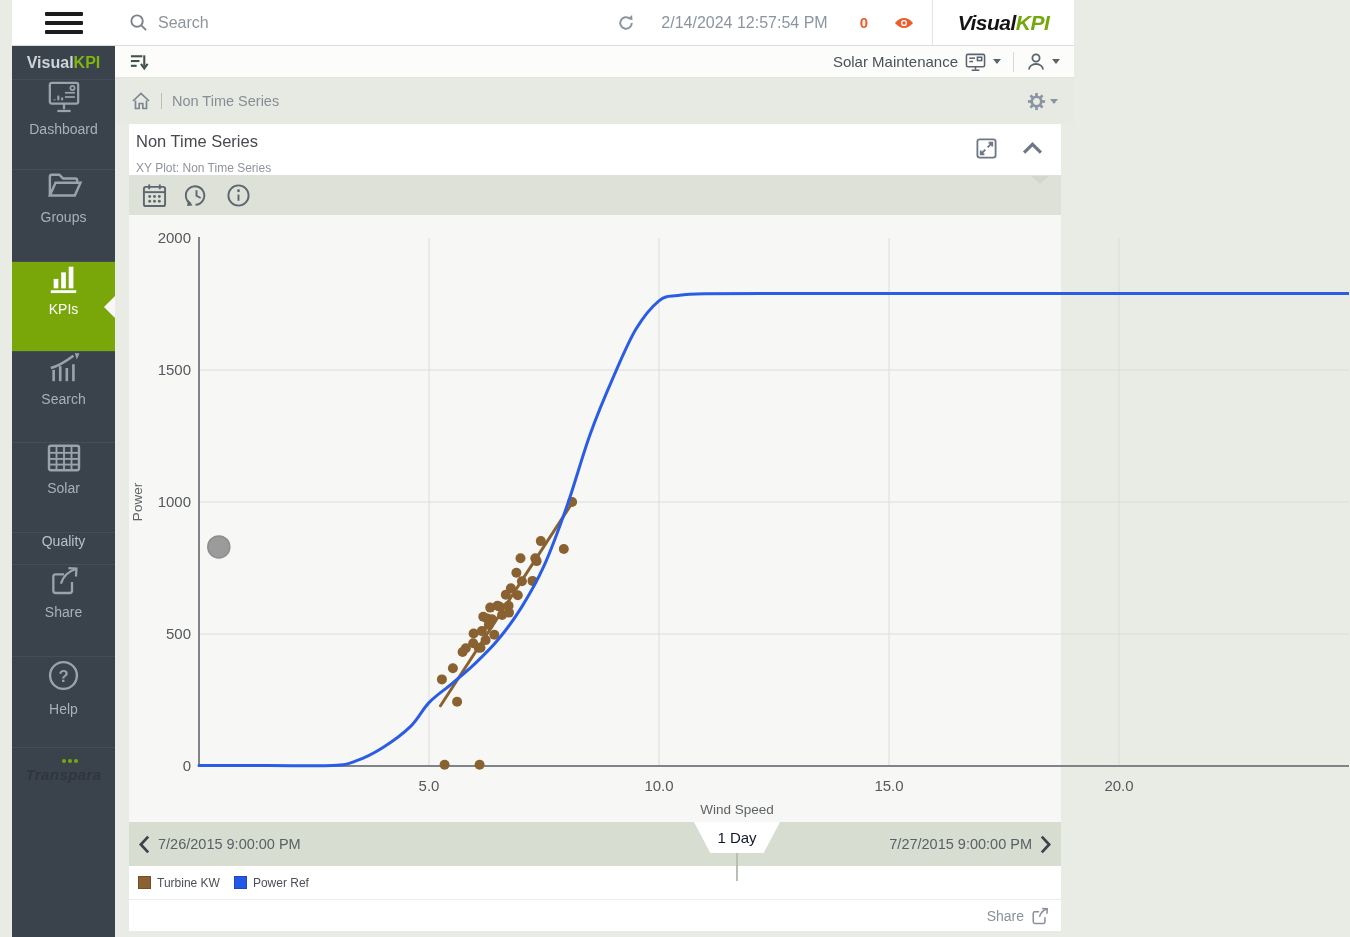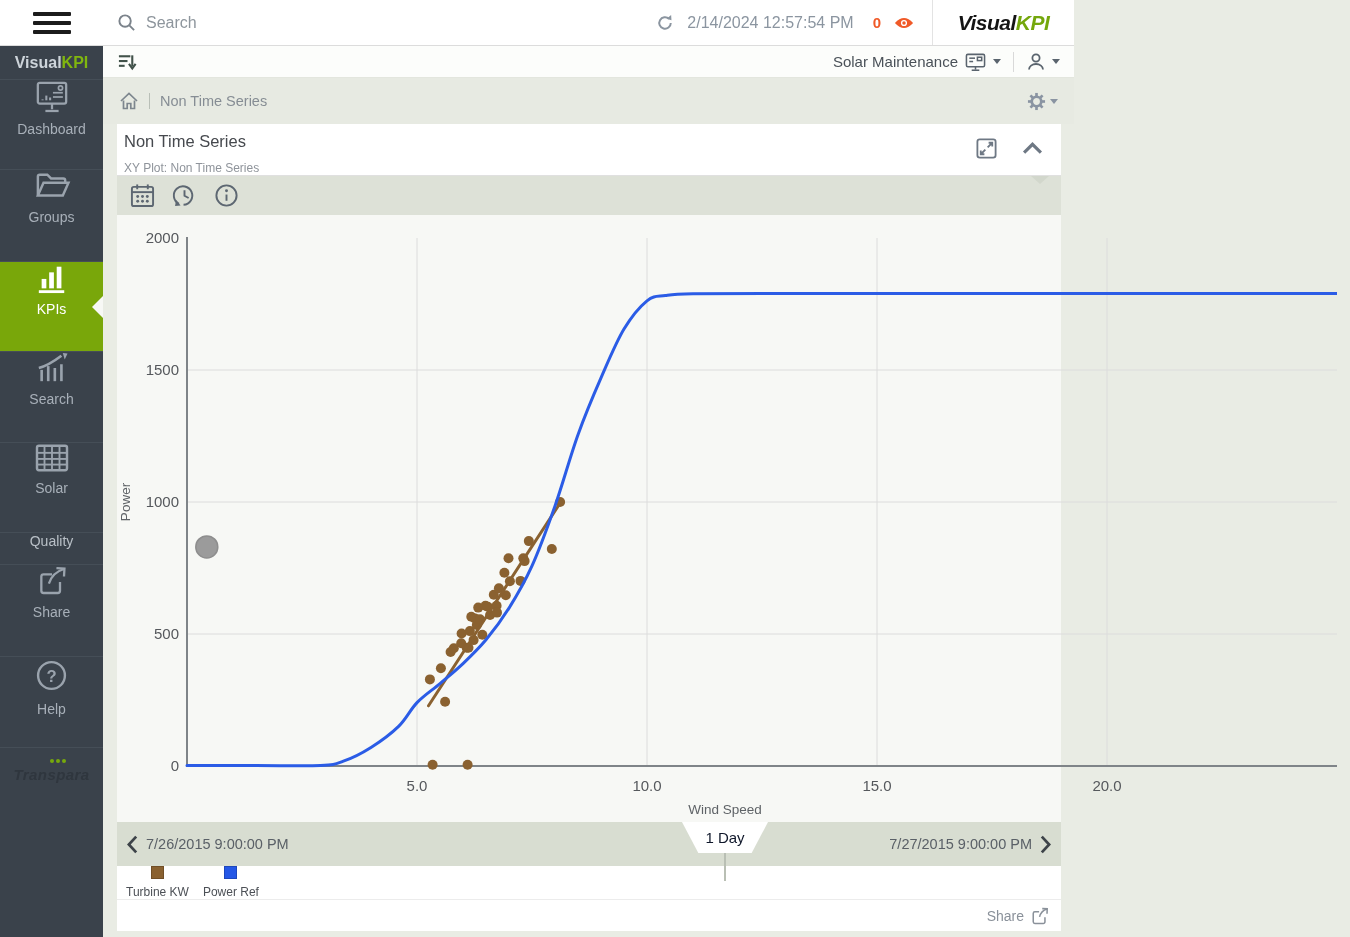--- a/index.html
+++ b/index.html
@@ -1,28 +1,28 @@
 <!DOCTYPE html>
 <html><head>
 <meta charset="utf-8">
 <style>
   * { margin:0; padding:0; box-sizing:border-box; }
   html,body { width:1350px; height:937px; overflow:hidden;
     font-family:"Liberation Sans", sans-serif; background:#e9ece4; }
-  .page { position:relative; width:1074px; height:937px; display:flex; flex-direction:column; }
+  .page { position:relative; width:1074px; height:937px; display:flex; flex-direction:column;padding-left:12px; }
 
   
   .topbar { height:46px; background:#fff; display:flex; align-items:stretch; border-bottom:1px solid #dcdcdc; flex:0 0 46px; }
   .menu-box { width:103px; display:flex; align-items:center; justify-content:center; cursor:pointer; }
   .hamb { display:flex; flex-direction:column; gap:5px; }
   .hamb span { width:38px; height:4px; background:#1c1c1c; border-radius:1px; }
   .searchwrap { flex:1; display:flex; align-items:center; gap:10px; padding-left:14px; }
   .searchwrap input { border:none; outline:none; font-size:16px; color:#5b6167; width:400px; font-family:inherit; background:transparent; }
   .searchwrap input::placeholder { color:#8d959c; }
-  .statusgrp { display:flex; align-items:center; gap:13px; padding-right:18px; color:#8b95a0; font-size:16px; }
+  .statusgrp { display:flex; align-items:center; gap:26px; padding-right:18px; color:#8b95a0; font-size:16px; }
   .alert0 { color:#f05a28; font-size:15px; font-weight:bold; margin-left:6px; }
   .logo-box { width:142px; border-left:1px solid #e3e3e3; display:flex; align-items:center; justify-content:center; }
   .logotext { font-size:21px; font-weight:bold; letter-spacing:-0.5px;font-style:italic; }
   .logotext .v { color:#141414; } .logotext .k { color:#74a70c; }
 
   
   .main { flex:1; display:flex; min-height:0; }
 
   
   .sidebar { width:103px; background:#3a424b; display:flex; flex-direction:column; flex:0 0 103px; }
@@ -67,21 +67,21 @@
   .chartsec { height:607px; background:#f7f8f5; flex:0 0 607px; }
 
   .timebar { position:relative; height:44px; background:#d8ddd1; display:flex; align-items:center; justify-content:space-between; padding:0 10px; flex:0 0 44px; overflow:visible; z-index:2; }
   .tdate { display:flex; align-items:center; gap:8px; color:#5a6067; font-size:14.5px; cursor:pointer; }
   .daytab { position:absolute; left:565px; top:0; width:86px; height:31px; background:#fff;
     clip-path:polygon(0 0,100% 0,81% 100%,19% 100%); display:flex; align-items:center; justify-content:center;
     font-size:15px; color:#0f172a; cursor:pointer; }
   .daytick { position:absolute; left:607px; top:31px; width:2px; height:28px; background:#b9bfb4; }
 
   .legendrow { height:34px; background:#fff; border-bottom:1px solid #ececec; display:flex; align-items:center; gap:14px; padding-left:9px; flex:0 0 34px; }
-  .lg { display:flex; align-items:center; gap:6px; font-size:12px; color:#4c5056;flex-direction:column; }
+  .lg { display:flex; align-items:center; gap:6px; font-size:12px; color:#4c5056; }
   .swatch { width:13px; height:13px; border:1px solid rgba(0,0,0,.18); }
 
   .sharerow { height:31px; background:#fff; display:flex; align-items:center; justify-content:flex-end; gap:7px; padding-right:12px; color:#8a919a; font-size:14px; flex:0 0 31px; }
 </style>
 </head>
 <body>
 
 <div class="page">
 
   <div class="topbar">

